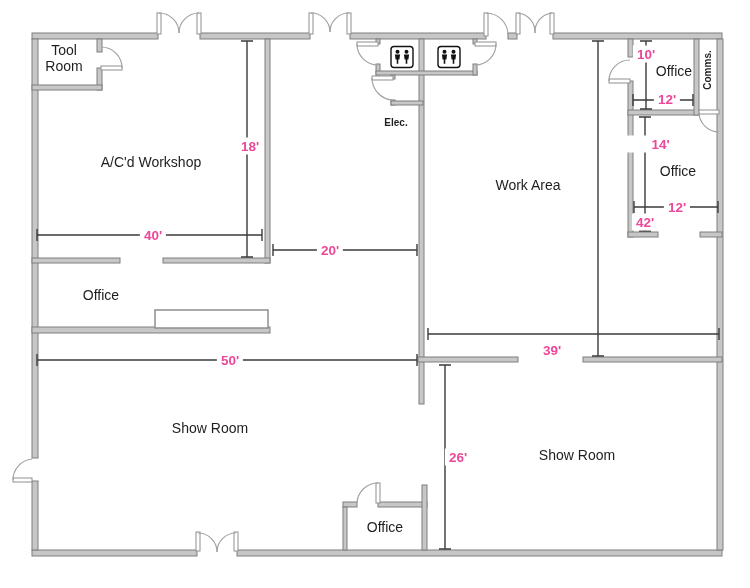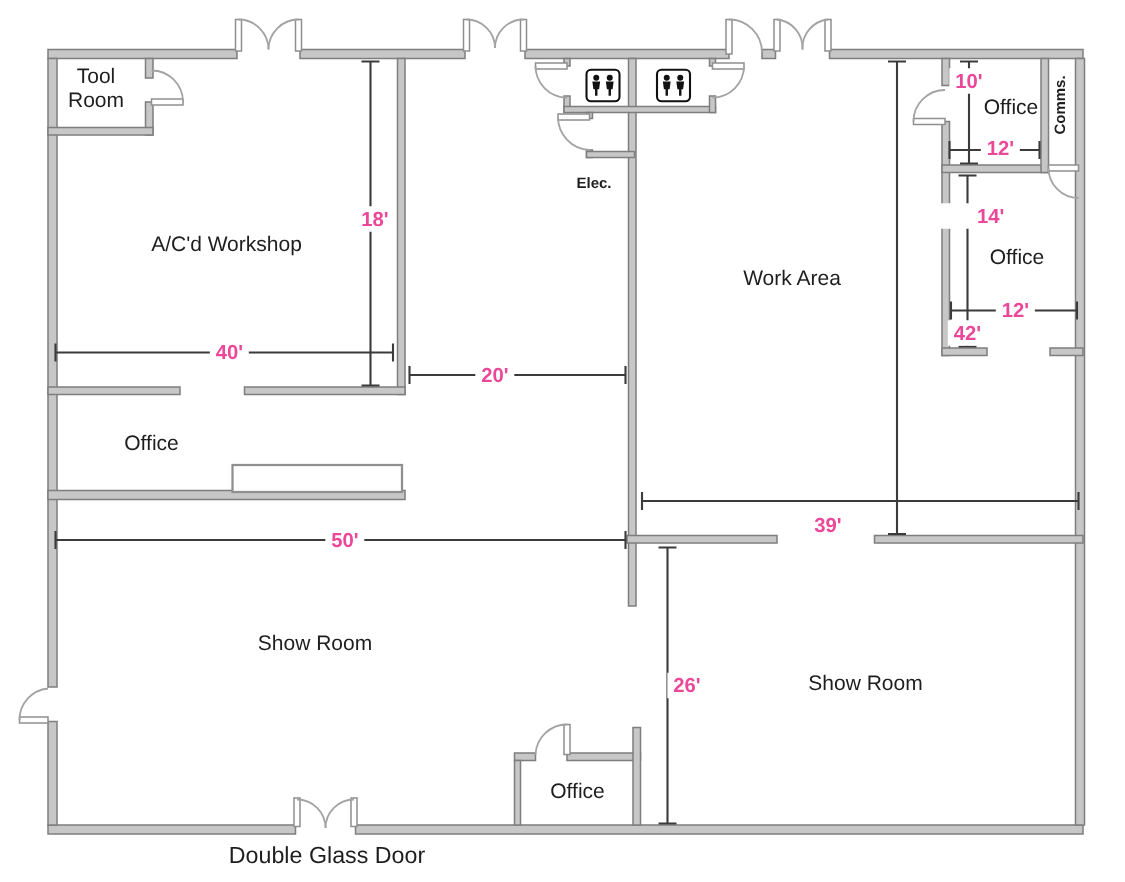--- a/index.html
+++ b/index.html
@@ -208,21 +208,20 @@
   <div class="lbl" style="left:151px;top:162px;">A/C'd Workshop</div>
   <div class="lbl" style="left:101px;top:295px;">Office</div>
   <div class="lbl" style="left:210px;top:428px;">Show Room</div>
   <div class="lbl" style="left:528px;top:185px;">Work Area</div>
   <div class="lbl" style="left:577px;top:455px;">Show Room</div>
   <div class="lbl" style="left:674px;top:71px;">Office</div>
   <div class="lbl" style="left:678px;top:171px;">Office</div>
   <div class="lbl" style="left:385px;top:527px;">Office</div>
   <div class="lbl sm" style="left:396px;top:90px;margin-top:33px;">Elec.</div>
   <div class="lbl sm vert" style="left:708px;top:70px;">Comms.</div>
-  <div class="lbl big" style="left:218px;top:571px;">Double Glass Door</div>
 
   <div class="dim" style="left:250px;top:146px;">18'</div>
   <div class="dim" style="left:153px;top:235px;">40'</div>
   <div class="dim" style="left:330px;top:250px;">20'</div>
   <div class="dim" style="left:230px;top:360px;">50'</div>
   <div class="dim" style="left:458px;top:457px;">26'</div>
   <div class="dim" style="left:599px;top:222px;margin-left:46px;">42'</div>
   <div class="dim" style="left:552px;top:350px;">39'</div>
   <div class="dim" style="left:646px;top:54px;">10'</div>
   <div class="dim" style="left:667px;top:99px;">12'</div>

